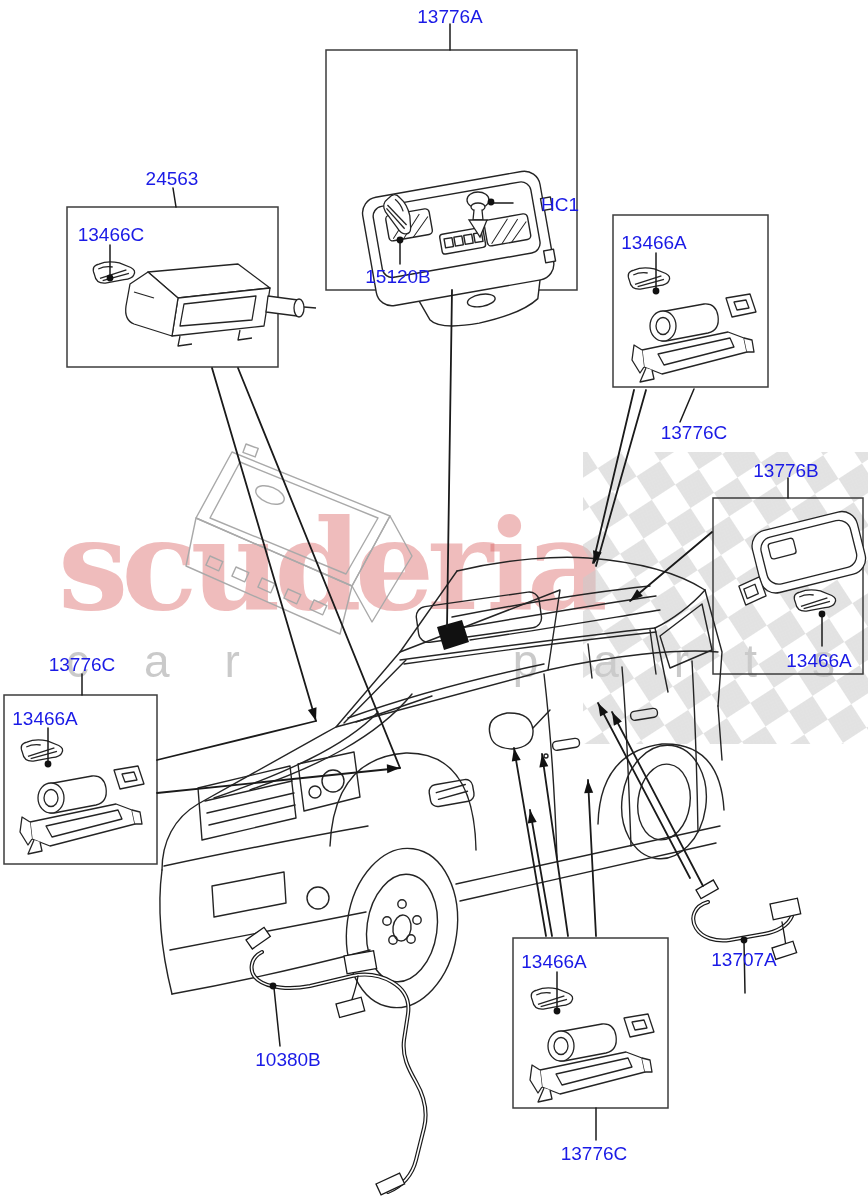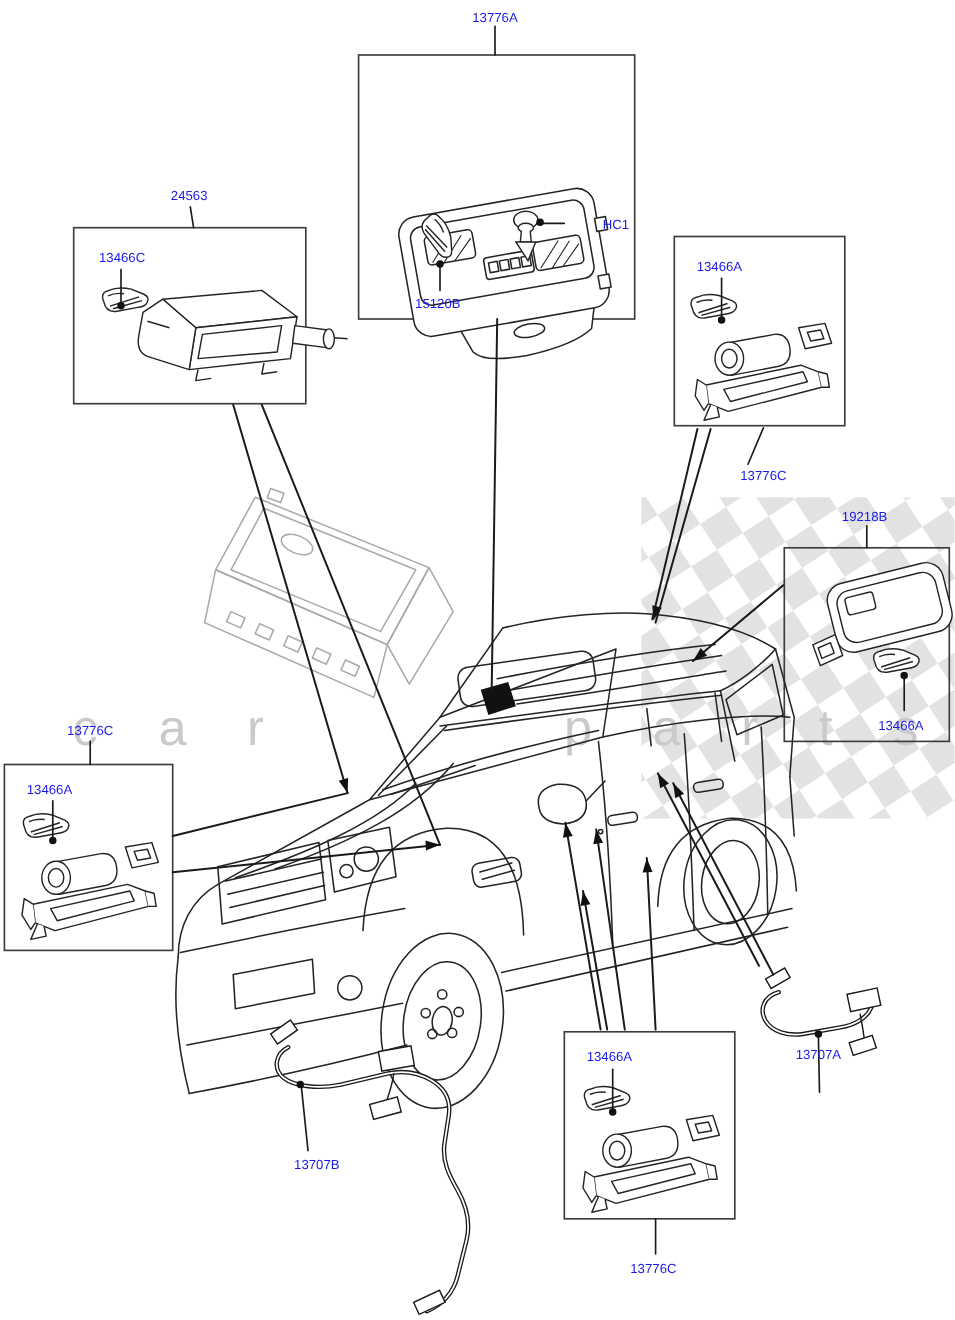--- a/index.html
+++ b/index.html
@@ -10,28 +10,29 @@
             font-weight:bold;font-size:125px;line-height:1;letter-spacing:-7px;
             color:rgba(214,88,88,0.40);white-space:nowrap;z-index:1;}
   .wm-tagline{position:absolute;left:66px;top:638px;font-family:"Liberation Sans", sans-serif;
             font-size:46px;line-height:1;letter-spacing:55px;word-spacing:150px;
             color:rgba(150,150,150,0.50);white-space:nowrap;z-index:1;}
   .wm-checker{position:absolute;left:583px;top:452px;width:290px;height:292px;overflow:hidden;z-index:1;}
   .wm-checker .checker-inner{position:absolute;left:-90px;top:-90px;width:470px;height:470px;
             background:repeating-conic-gradient(rgba(203,203,203,0.55) 0% 25%, rgba(0,0,0,0) 0% 50%);
             background-size:56px 56px;transform:rotate(-33deg);}
   svg.art{position:absolute;left:0;top:0;z-index:2;}
-  .callout{position:absolute;z-index:3;color:#1A1AE6;font-size:12px;line-height:21px;
+  .callout{position:absolute;z-index:3;color:#1A1AE6;font-size:19px;line-height:21px;
            white-space:nowrap;transform:translateX(-50%);cursor:pointer;}
 </style>
 </head>
 <body>
 
 <div id="canvas">
 
+  <div class="wm-brand">scuderia</div>
   <div class="wm-tagline">car parts</div>
   <div class="wm-checker">
     <div class="checker-inner"></div>
   </div>
 
   <svg class="art" width="868" height="1200" viewBox="0 0 868 1200">
     <defs>
       <g id="liclamp">
         <path d="M96,8 L120,4 L126,22 L102,27 Z"></path>
         <path d="M104,12 L116,10 L119,18 L107,20 Z"></path>
@@ -289,22 +290,22 @@
     </g>
   </svg>
 
   <div class="callout" style="left:450px;top:6px;">13776A</div>
   <div class="callout" style="left:172px;top:168px;">24563</div>
   <div class="callout" style="left:111px;top:224px;">13466C</div>
   <div class="callout" style="left:398px;top:266px;">15120B</div>
   <div class="callout" style="left:560px;top:194px;">HC1</div>
   <div class="callout" style="left:654px;top:232px;">13466A</div>
   <div class="callout" style="left:694px;top:422px;">13776C</div>
-  <div class="callout" style="left:786px;top:460px;">19218B</div>
+  <div class="callout" style="left:786px;top:460px;">13776B</div>
   <div class="callout" style="left:819px;top:650px;">13466A</div>
   <div class="callout" style="left:82px;top:654px;">13776C</div>
   <div class="callout" style="left:45px;top:708px;">13466A</div>
   <div class="callout" style="left:554px;top:951px;">13466A</div>
   <div class="callout" style="left:594px;top:1143px;">13776C</div>
-  <div class="callout" style="left:288px;top:1049px;">13707B</div>
+  <div class="callout" style="left:288px;top:1049px;">10380B</div>
   <div class="callout" style="left:744px;top:949px;">13707A</div>
 
 </div>
 
 </body></html>

